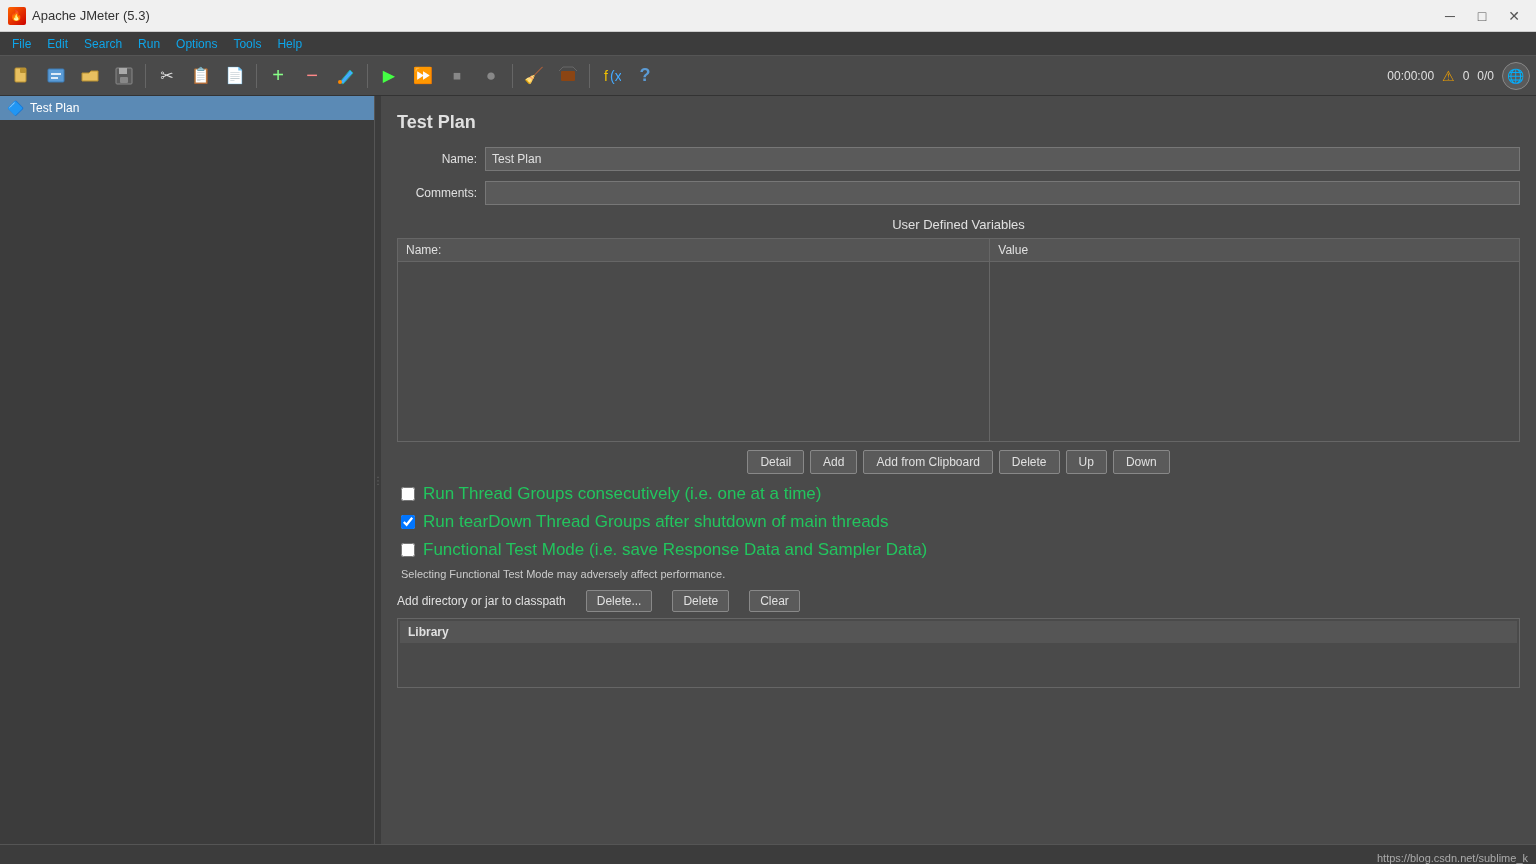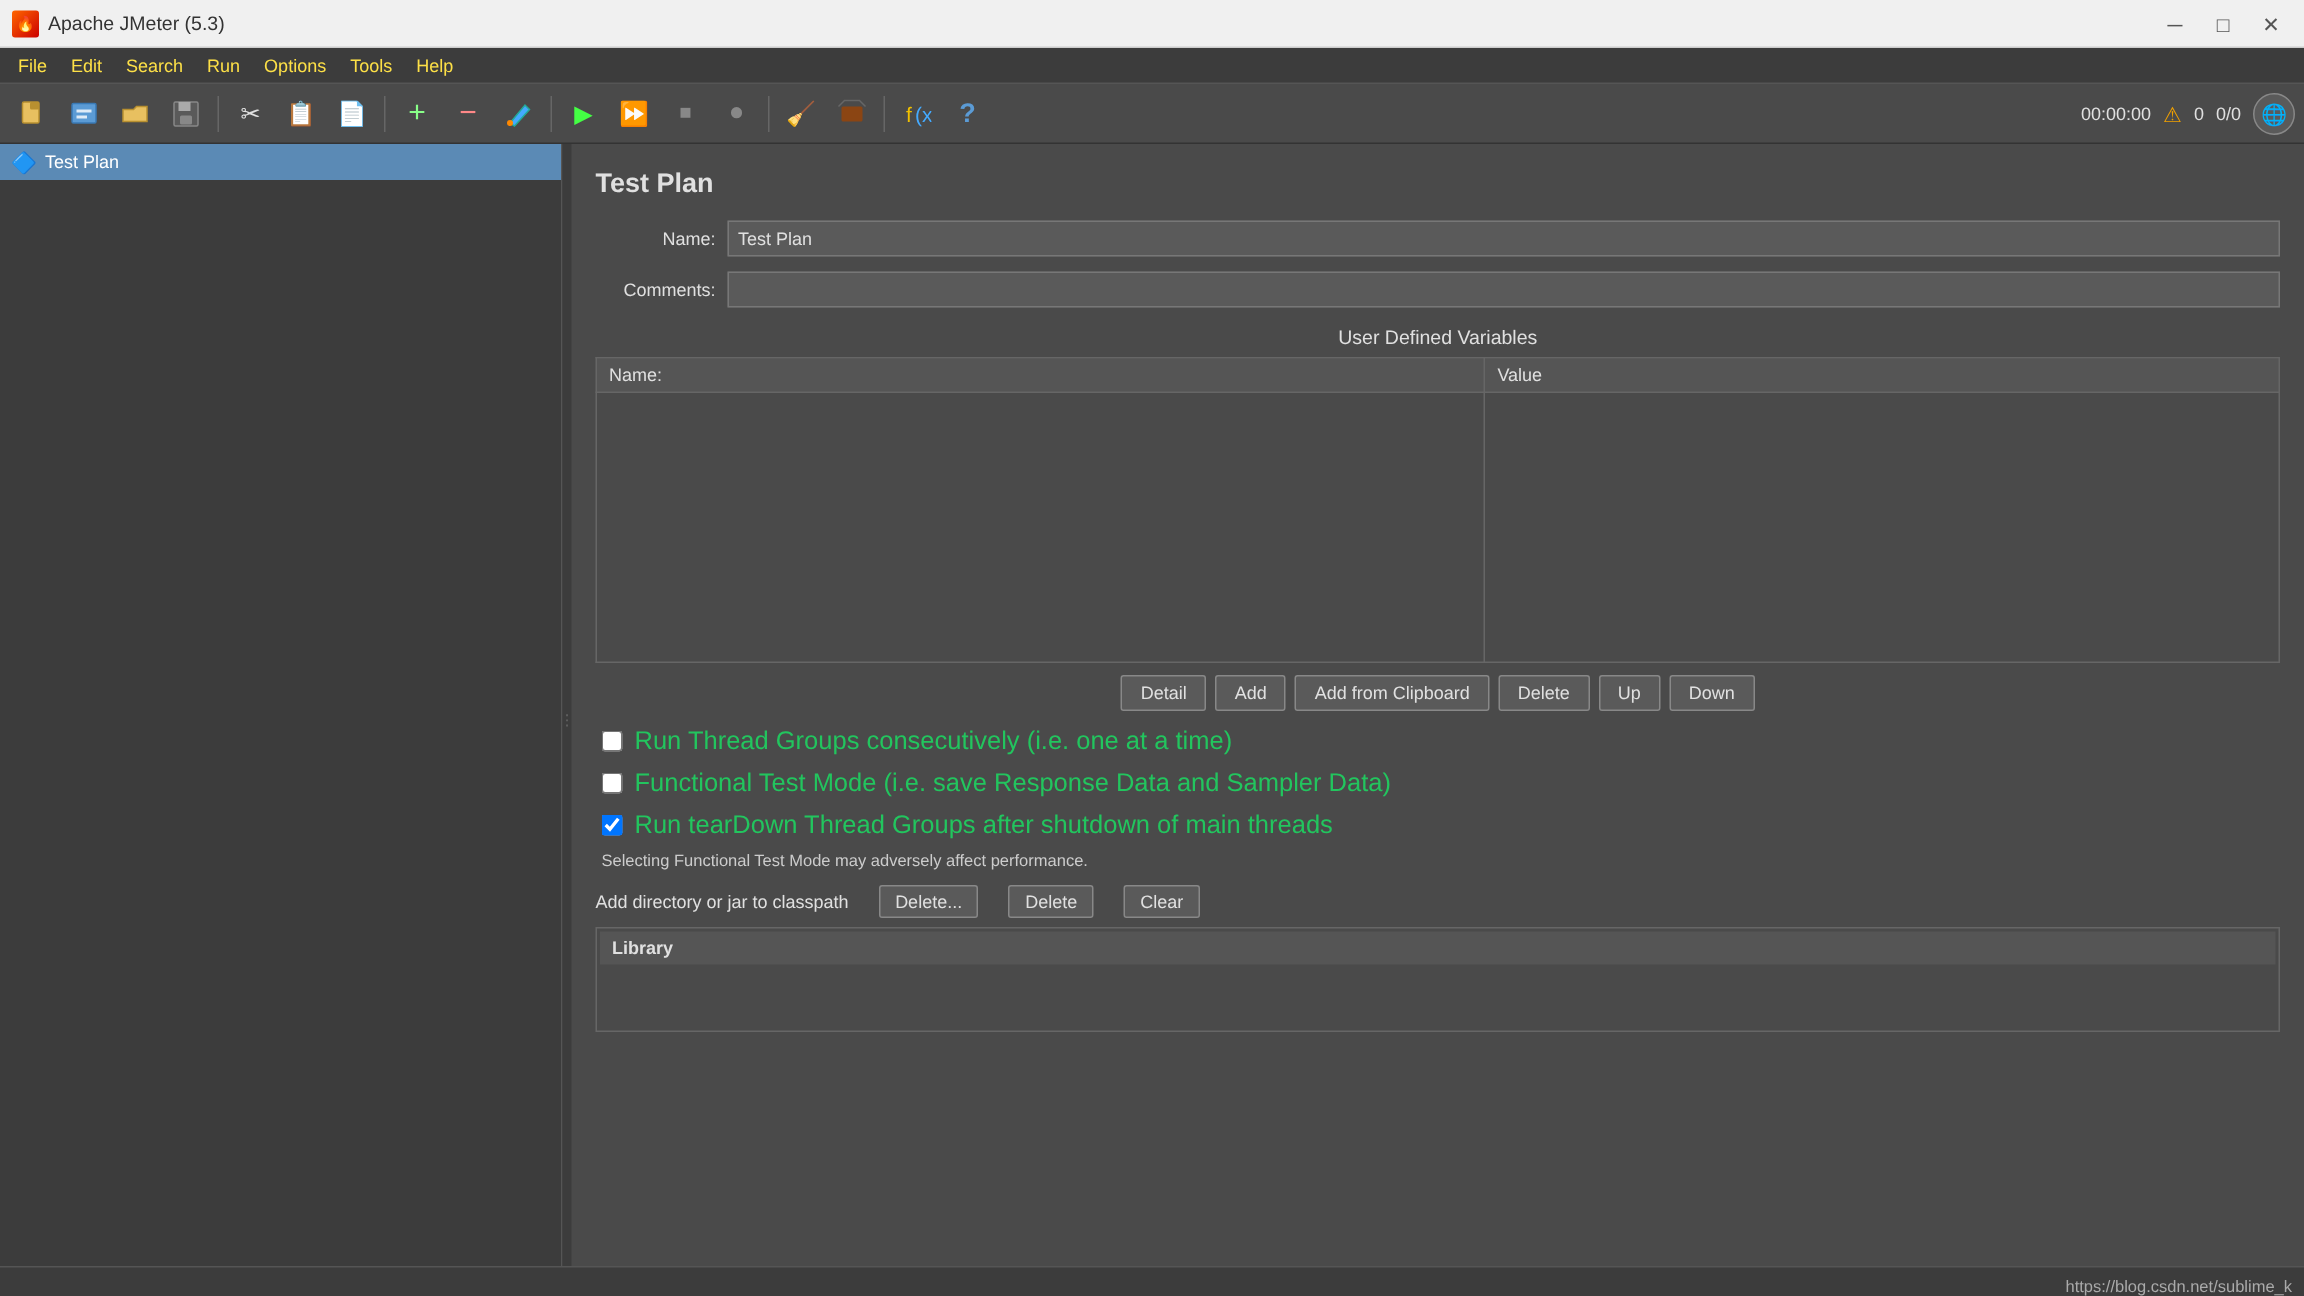--- a/index.html
+++ b/index.html
@@ -65,21 +65,21 @@
       display: flex;
       align-items: center;
       background: #3c3c3c;
       height: 24px;
       padding: 0 4px;
       border-bottom: 1px solid #555;
     }
     .menu-item {
       padding: 2px 8px;
       cursor: pointer;
-      color: #fde047;
+      color: #0ea5e9;
       font-size: 12px;
       height: 100%;
       display: flex;
       align-items: center;
     }
 
     
     .toolbar {
       display: flex;
       align-items: center;
@@ -514,27 +514,27 @@
       <button class="action-btn">Up</button>
       <button class="action-btn">Down</button>
     </div>
 
     <div class="checkbox-row">
       <input type="checkbox" id="cb1" style="">
       <label class="checkbox-label" for="cb1">Run Thread Groups consecutively (i.e. one at a time)</label>
     </div>
 
     <div class="checkbox-row">
+      <input type="checkbox" id="cb2" checked="" style="">
+      <label class="checkbox-label" for="cb2">Run tearDown Thread Groups after shutdown of main threads</label>
+    </div>
+
+    <div class="checkbox-row">
       <input type="checkbox" id="cb3" style="">
       <label class="checkbox-label" for="cb3">Functional Test Mode (i.e. save Response Data and Sampler Data)</label>
-    </div>
-
-    <div class="checkbox-row">
-      <input type="checkbox" id="cb2" checked="" style="">
-      <label class="checkbox-label" for="cb2">Run tearDown Thread Groups after shutdown of main threads</label>
     </div>
 
     <div class="functional-notice">Selecting Functional Test Mode may adversely affect performance.</div>
 
     <div class="classpath-row">
       <span class="classpath-label">Add directory or jar to classpath</span>
       <button class="classpath-btn">Delete...</button>
       <button class="classpath-btn">Delete</button>
       <button class="classpath-btn">Clear</button>
     </div>

